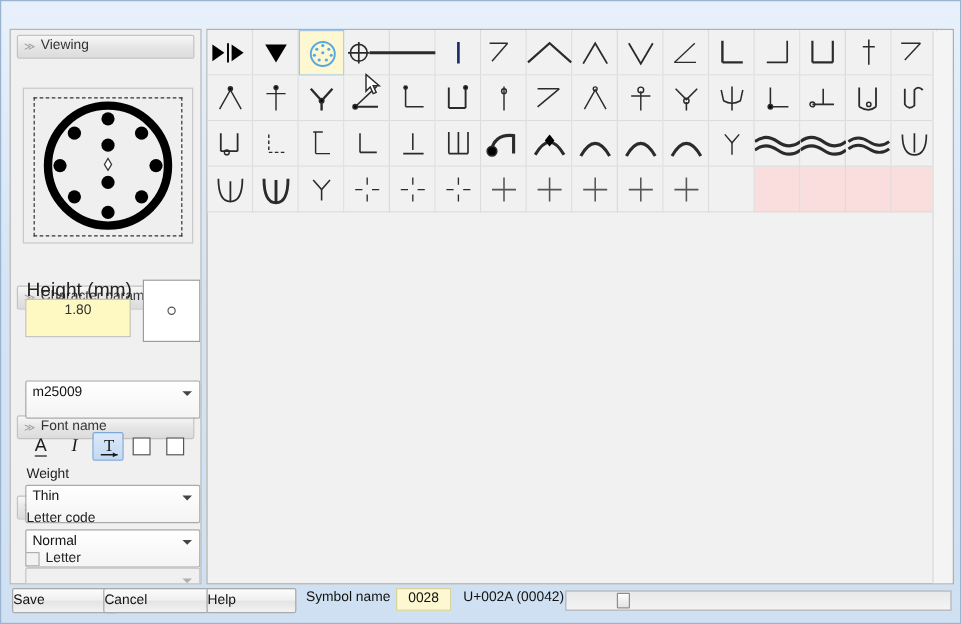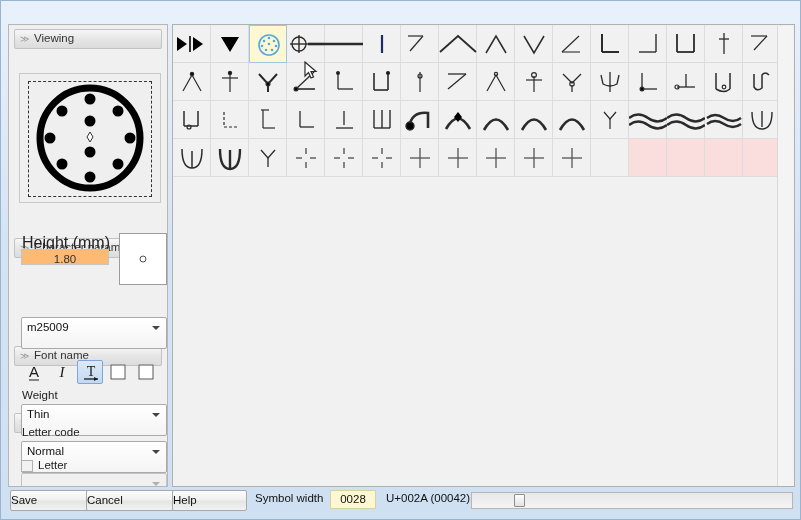--- a/index.html
+++ b/index.html
@@ -83,22 +83,22 @@
     box-sizing:border-box;background:#efefef;border:1px solid #c9c9c9;
   }
   #preview-dash{
     position:absolute;left:8px;top:7px;width:124px;height:116px;
     box-sizing:border-box;border:1px dashed #333;
   }
   #preview-svg{position:absolute;left:0;top:0;}
   
   #lbl-height{position:absolute;left:13px;top:209px;font-size:16px;color:#222;}
   #fld-height{
-    position:absolute;left:12px;top:224px;width:88px;height:16px;
-    box-sizing:border-box;background:#fdba74;border:1px solid #c4c4c4;
+    position:absolute;left:12px;top:224px;width:88px;height:32px;
+    box-sizing:border-box;background:#fef9c3;border:1px solid #c4c4c4;
     text-align:center;line-height:19px;font-size:11.5px;color:#333;
   }
   #char-preview{
     position:absolute;left:110px;top:208px;width:48px;height:52px;
     box-sizing:border-box;background:#fff;border:1px solid #9c9c9c;
   }
   #char-preview .glyph{
     position:absolute;left:50%;top:50%;transform:translate(-50%,-50%);
     width:5px;height:5px;border:1px solid #555;border-radius:50%;
   }
@@ -528,21 +528,21 @@
       <div id="grid-vscroll"></div>
       <svg id="cursor" width="14" height="20">
         <polygon points="1,1 1,15 4.5,11.5 7,17 9.5,16 7,10.5 12,10.5" fill="#ffffff" stroke="#2b2b2b" stroke-width="1.2"></polygon>
       </svg>
     </div>
 
     <div id="bottombar">
       <div class="btn" id="btn-save">Save</div>
       <div class="btn" id="btn-cancel">Cancel</div>
       <div class="btn" id="btn-help">Help</div>
-      <div id="lbl-symbolcode">Symbol width</div>
+      <div id="lbl-symbolcode">Symbol name</div>
       <div id="fld-symbolcode">0028</div>
       <div id="lbl-unicode">U+002A (00042)</div>
       <div id="slider-track">
         <div id="slider-thumb"></div>
       </div>
     </div>
 
   </div>
 </div>
 

